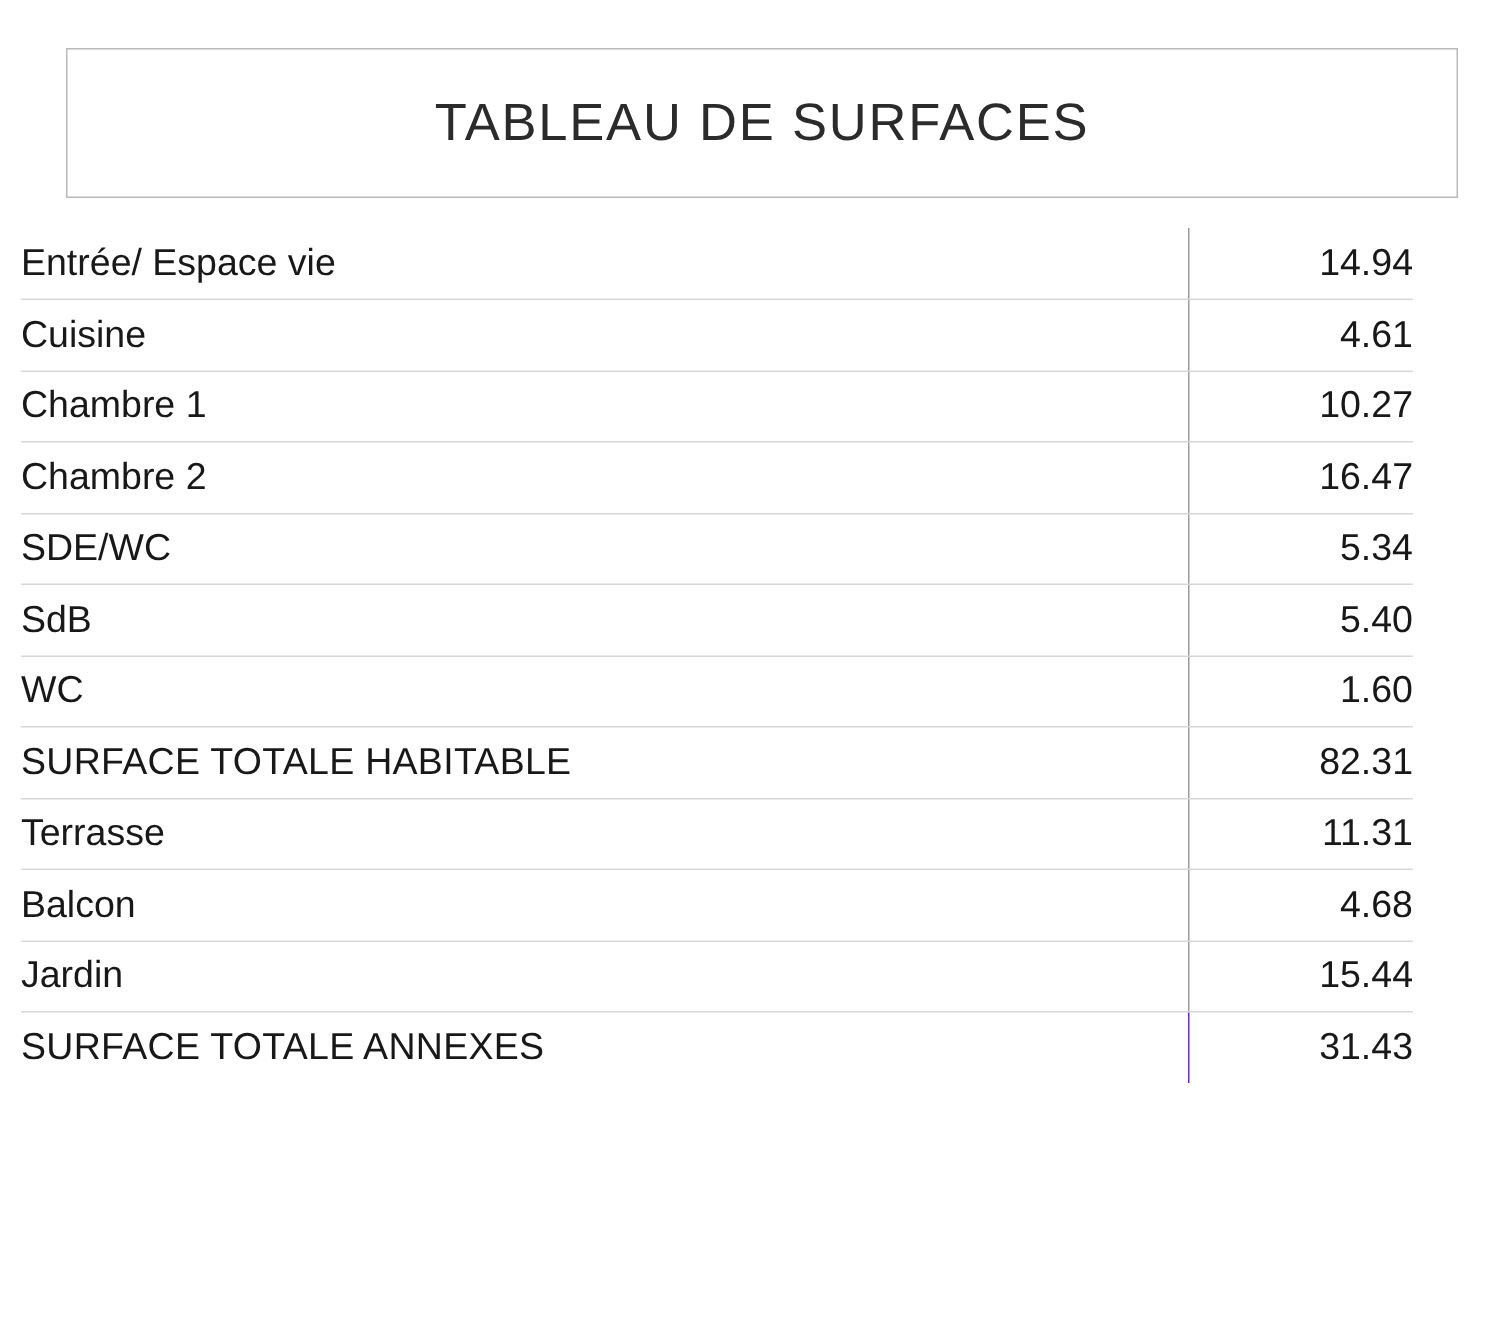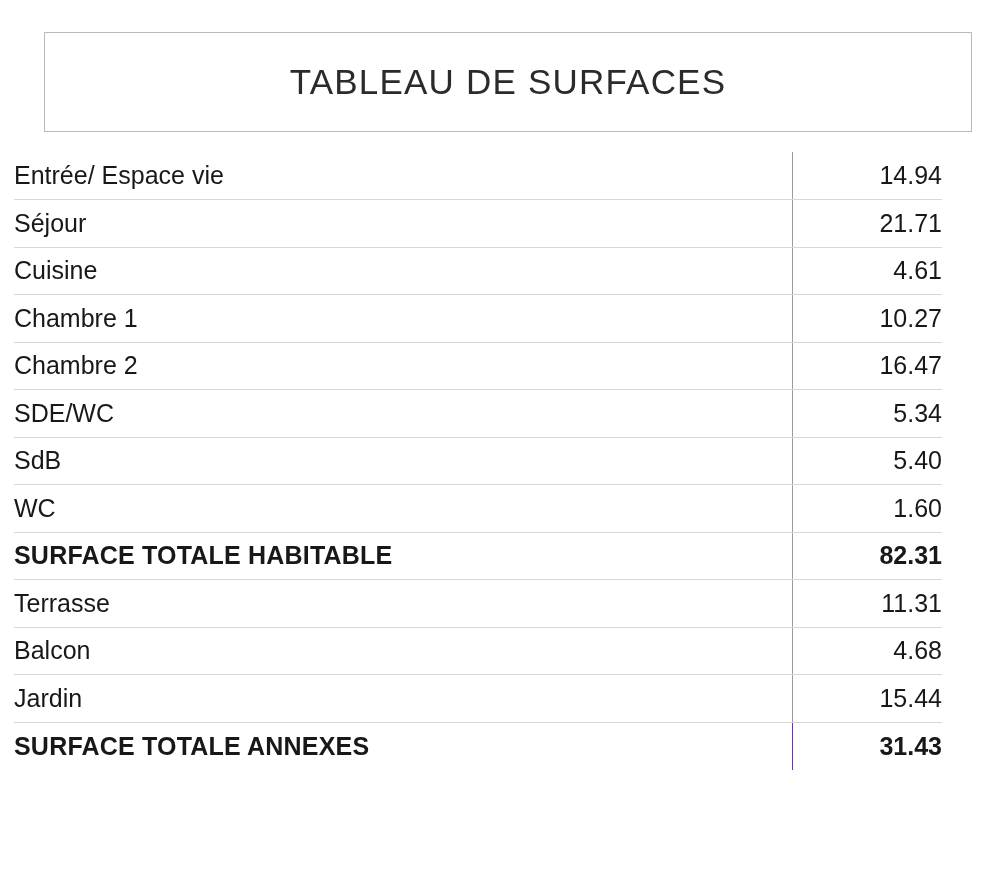--- a/index.html
+++ b/index.html
@@ -81,21 +81,21 @@
     border-right: 1px solid #9b9b9b;
   }
   td.value {
     width: 150px;
     padding-right: 16px;
     text-align: right;
     white-space: nowrap;
   }
   tr.total td.label,
   tr.total td.value {
-    font-weight: bold;
+    font-weight: normal;
   }
   tr.total td.label {
     letter-spacing: 0.2px;
   }
   tr.last td {
     border-bottom: none;
   }
   tr.last td.label {
     border-right: 1px solid #6d28d9;
   }
@@ -108,24 +108,20 @@
   <div class="title-box">
     <div class="title-text">TABLEAU DE SURFACES</div>
   </div>
 
   <div class="table-wrap">
     <table class="surfaces">
       <tbody>
         <tr>
           <td class="label">Entrée/ Espace vie</td>
           <td class="value">14.94</td>
-        </tr>
-        <tr>
-          <td class="label">Séjour</td>
-          <td class="value">21.71</td>
         </tr>
         <tr>
           <td class="label">Cuisine</td>
           <td class="value">4.61</td>
         </tr>
         <tr>
           <td class="label">Chambre 1</td>
           <td class="value">10.27</td>
         </tr>
         <tr>

